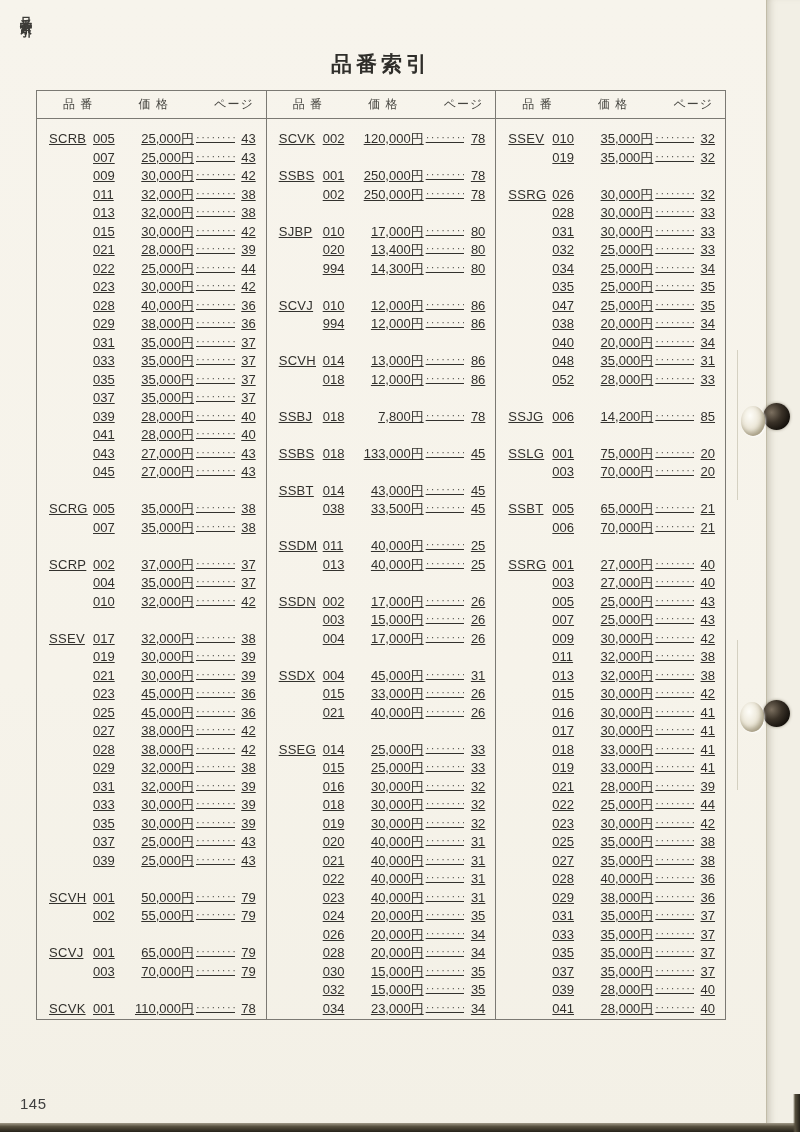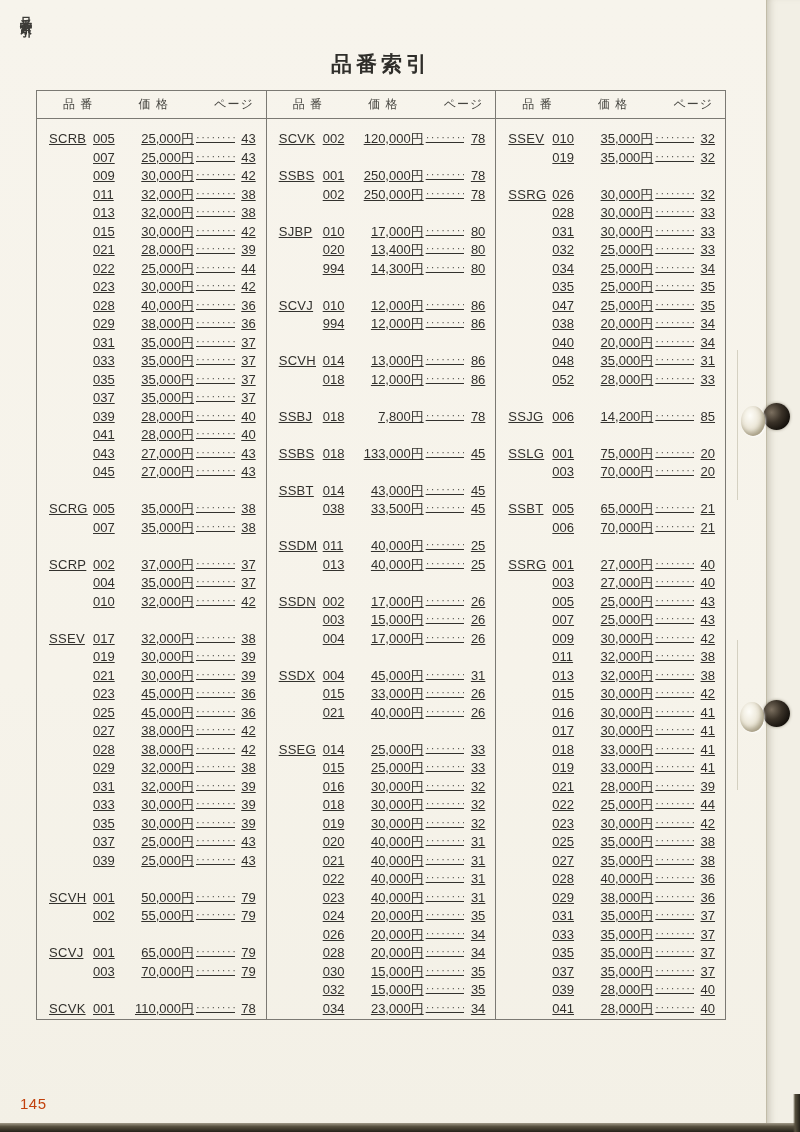--- a/index.html
+++ b/index.html
@@ -55,21 +55,21 @@
     position:absolute;width:24px;height:30px;border-radius:50%;
     background:radial-gradient(ellipse at 38% 32%,#fefdf8 0%,#ece7d8 45%,#cfc8b2 78%,#b3ab93 100%);
     box-shadow:inset -2px -3px 5px rgba(110,100,70,0.45),1px 1px 2px rgba(255,255,255,0.8);
   }
   .hole-dark{
     position:absolute;width:27px;height:27px;border-radius:50%;
     background:radial-gradient(circle at 32% 35%,#7c7060 0%,#3a3228 40%,#15110c 75%,#080604 100%);
     box-shadow:0 0 3px rgba(60,50,30,0.5);
   }
   
-  .folio{position:absolute;left:20px;top:1095px;font-size:15px;color:#c2410c;letter-spacing:0.5px;}
+  .folio{position:absolute;left:20px;top:1095px;font-size:15px;color:#404040;letter-spacing:0.5px;}
   
   .bottom-edge{
     position:absolute;left:0;bottom:0;width:800px;height:9px;
     background:linear-gradient(180deg,#a29a89 0%,#57503f 40%,#262219 100%);
   }
   .corner-edge{
     position:absolute;right:0;bottom:0;width:7px;height:38px;
     background:linear-gradient(270deg,#262219 0%,#57503f 70%,rgba(162,154,137,0) 100%);
   }
 </style>

